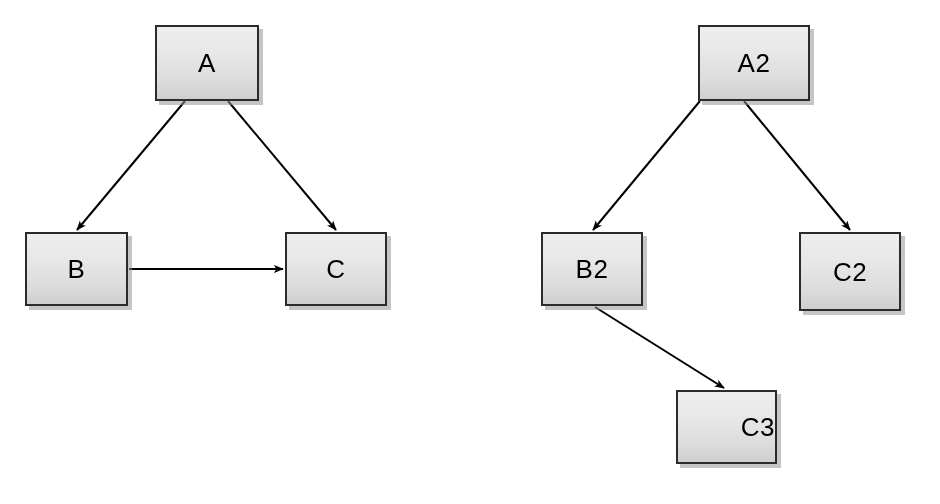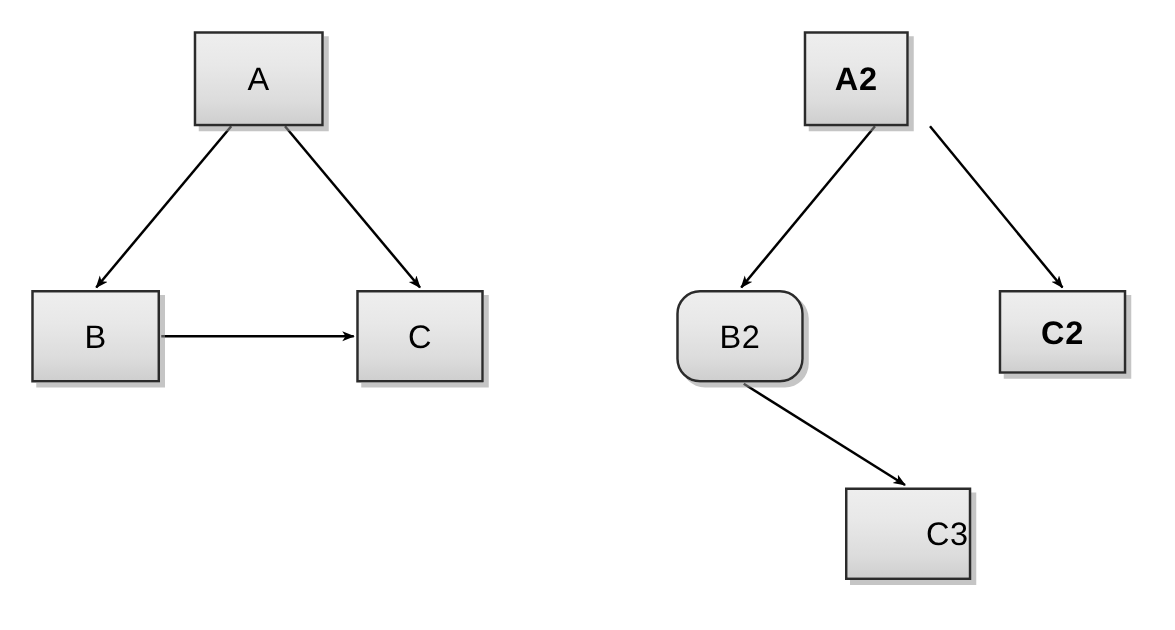--- a/index.html
+++ b/index.html
@@ -70,27 +70,27 @@
   <div id="nodes-group">
       <div class="node" style="left: 155px; top: 25px; width: 104px; height: 76px;">
         <span class="node-label">A</span>
       </div>
       <div class="node" style="left: 25px; top: 232px; width: 103px; height: 74px;">
         <span class="node-label">B</span>
       </div>
       <div class="node" style="left: 285px; top: 232px; width: 102px; height: 74px;">
         <span class="node-label">C</span>
       </div>
-      <div class="node" style="left: 643px; top: 25px; width: 84px; height: 76px; font-weight: bold;">
+      <div class="node" style="left: 698px; top: 25px; width: 112px; height: 76px;">
         <span class="node-label">A2</span>
       </div>
-      <div class="node" style="left: 541px; top: 232px; width: 102px; height: 74px; border-radius: 19px;">
+      <div class="node" style="left: 541px; top: 232px; width: 102px; height: 74px;">
         <span class="node-label">B2</span>
       </div>
-      <div class="node" style="left: 799px; top: 232px; width: 102px; height: 67px; font-weight: bold;">
+      <div class="node" style="left: 799px; top: 232px; width: 102px; height: 79px;">
         <span class="node-label">C2</span>
       </div>
       <div class="node" style="left: 676px; top: 390px; width: 101px; height: 74px; justify-content: flex-end;">
         <span class="node-label">C3</span>
       </div>
     </div>
 
 </div>
 
 </body></html>

